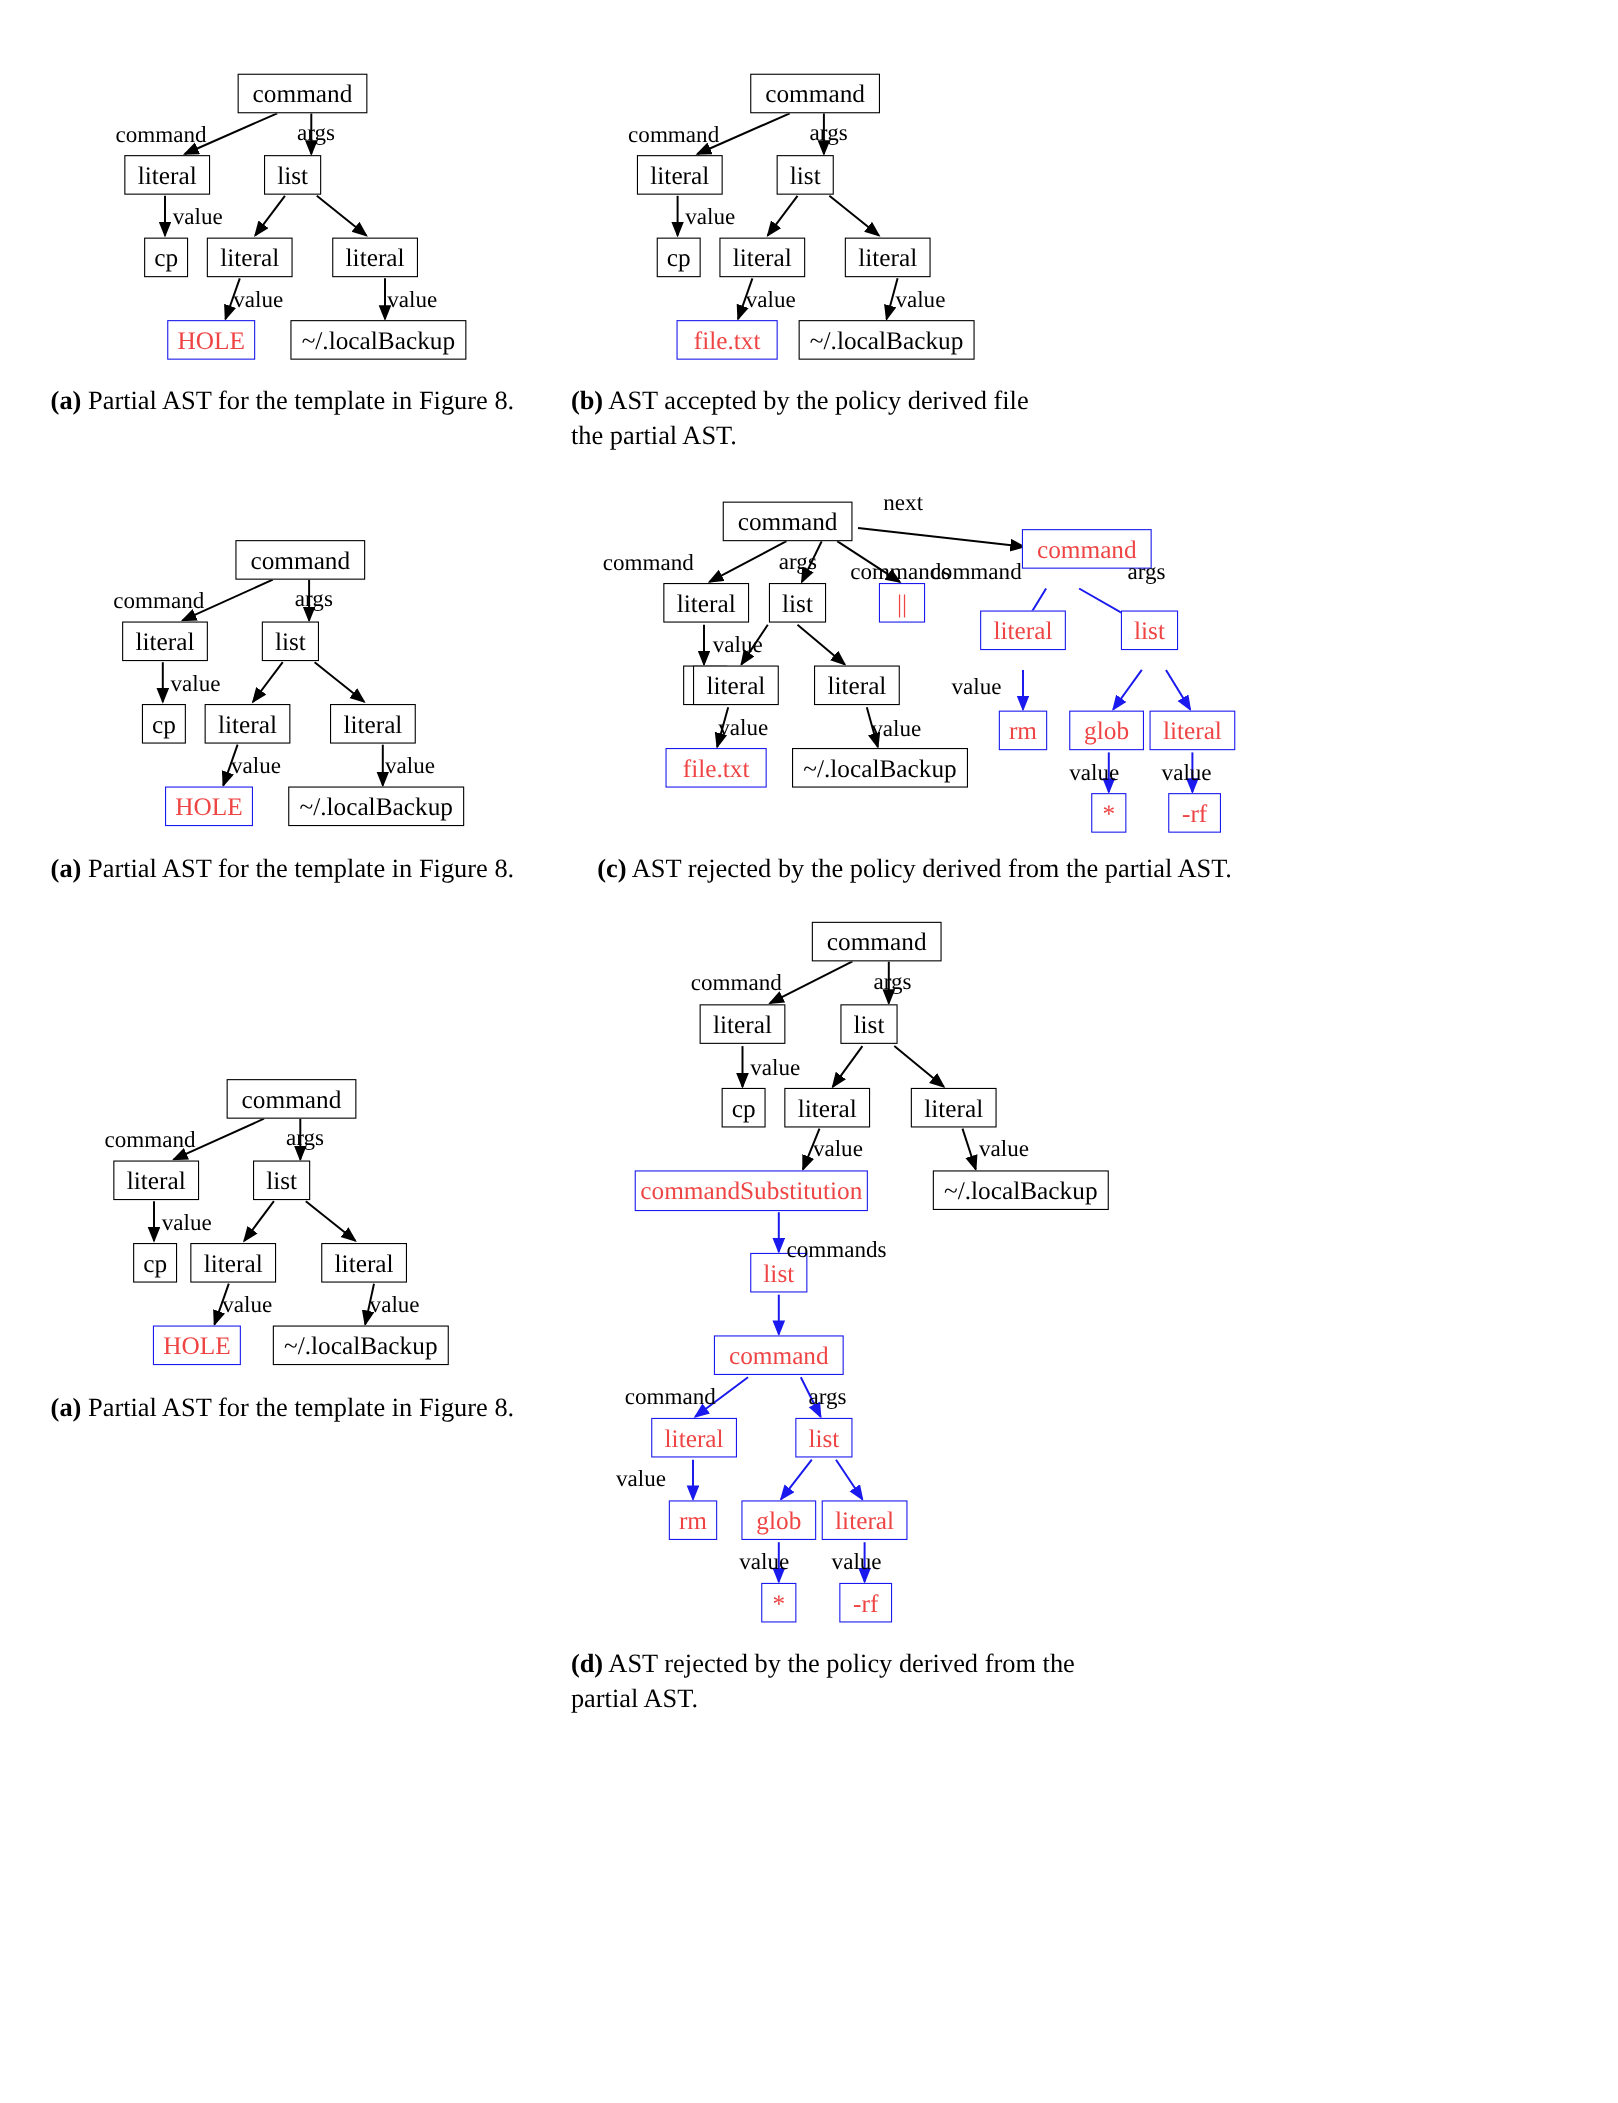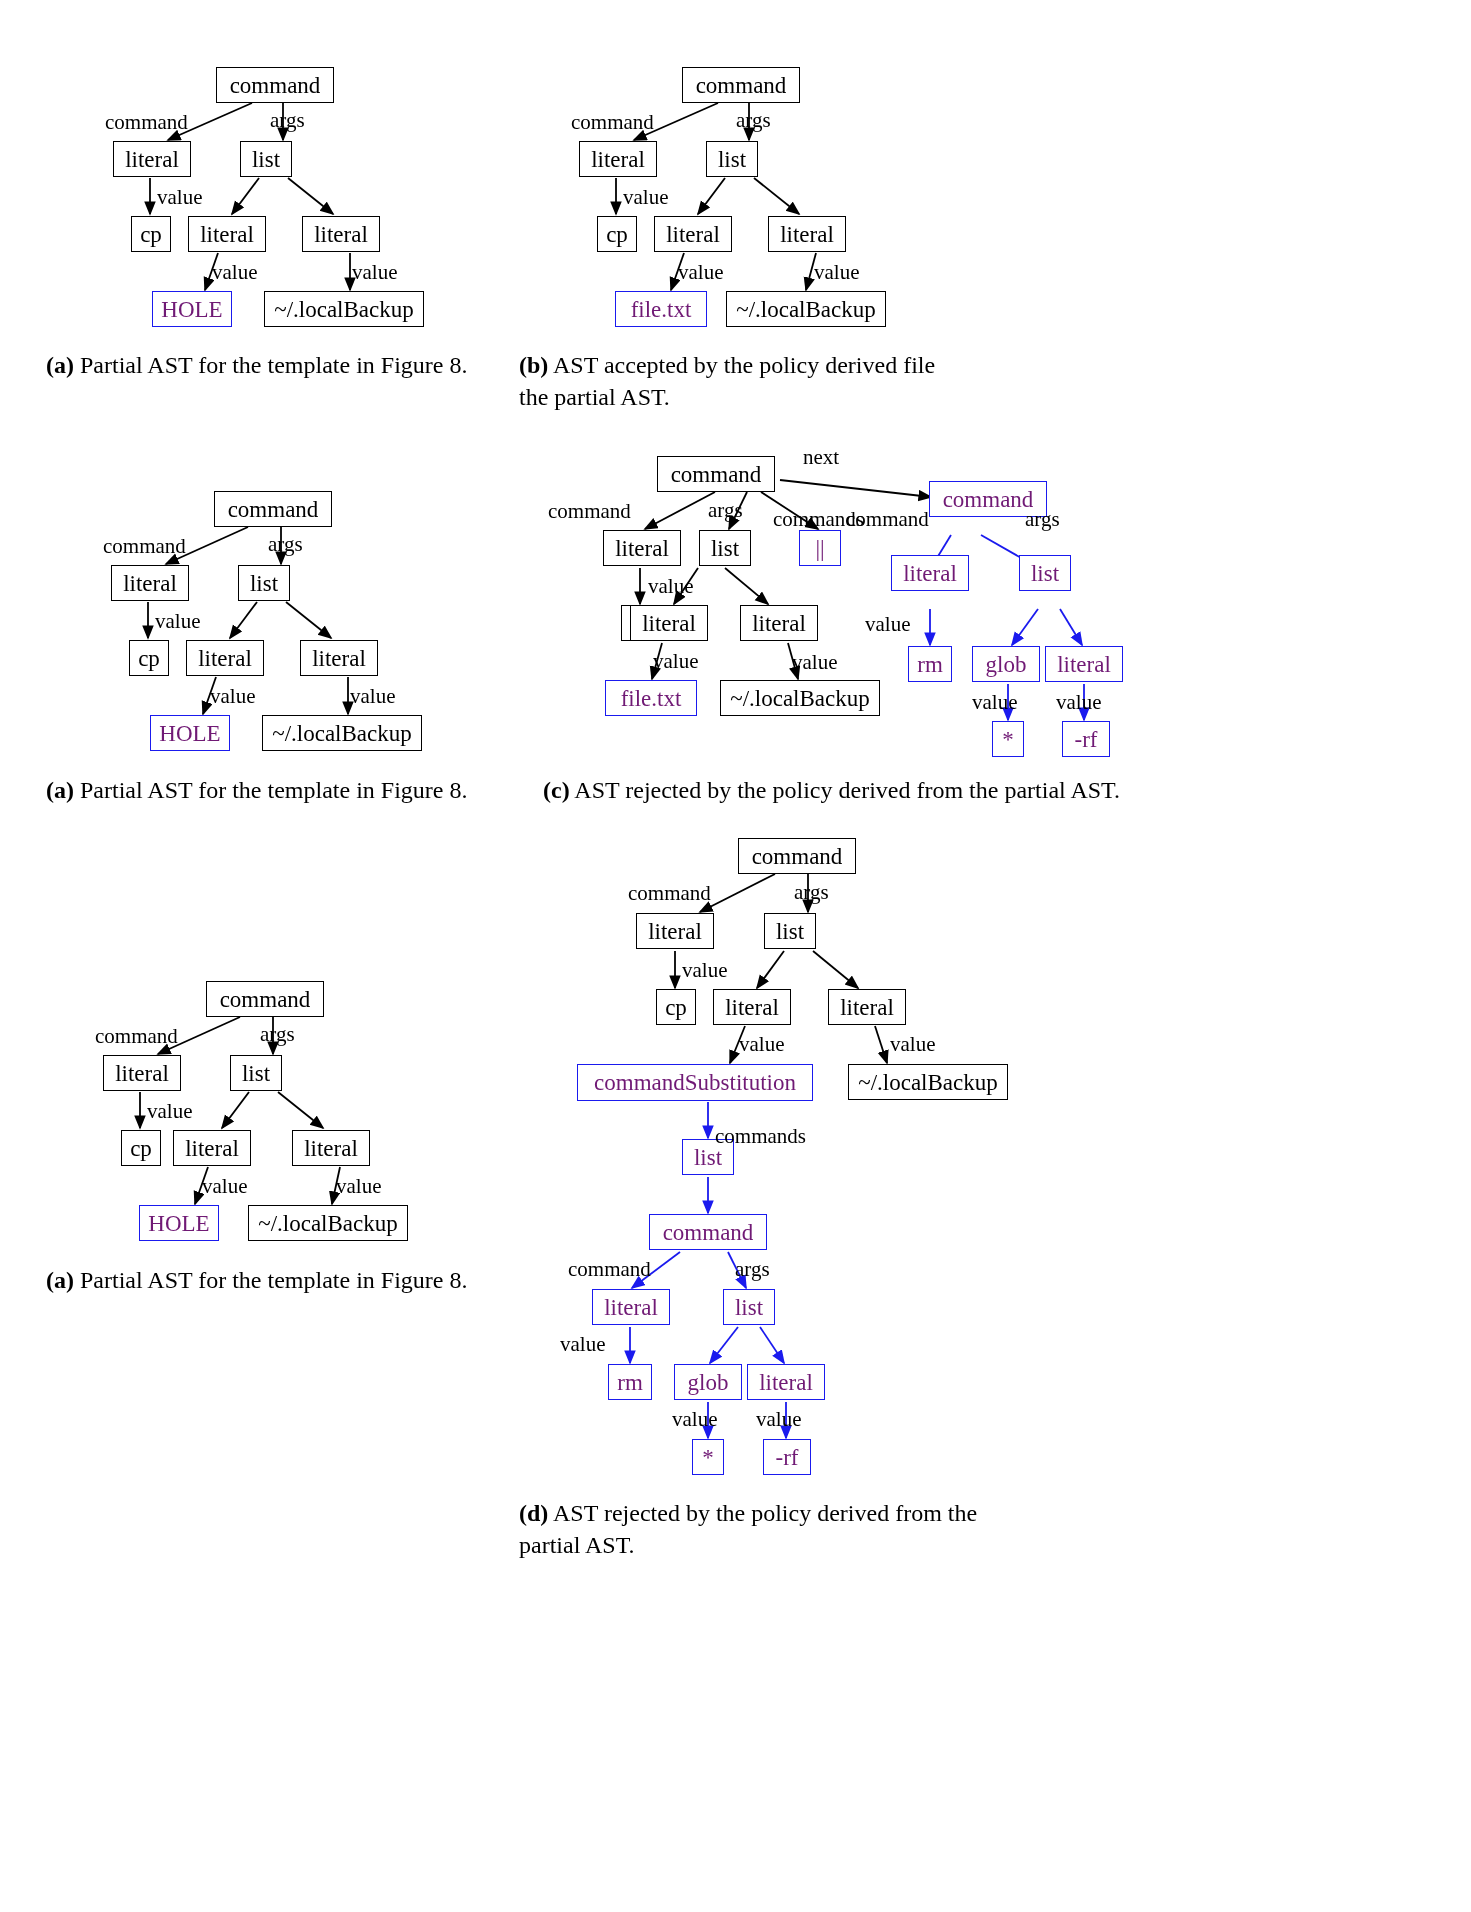--- a/index.html
+++ b/index.html
@@ -1,21 +1,21 @@
 <!DOCTYPE html>
 <html><head>
 <meta charset="utf-8">
 <style>
   html,body{margin:0;padding:0;background:#ffffff;}
   body{width:1471px;height:1912px;font-family:"Liberation Serif",serif;color:#000;position:relative;overflow:hidden;}
   .fig{position:absolute;}
   .node{position:absolute;border:1.6px solid #000;background:#fff;box-sizing:border-box;
         display:flex;align-items:center;justify-content:center;font-size:23px;line-height:1;
         font-family:"Liberation Serif",serif;white-space:nowrap;padding:4px 9px;}
-  .node.blue{border-color:#1a1aee;color:#701a75;text-align:center;}
+  .node.blue{border-color:#1a1aee;color:#ef4444;text-align:center;}
   .elabel{position:absolute;font-size:21px;font-family:"Liberation Serif",serif;color:#000;white-space:nowrap;}
   .cap{position:absolute;font-size:24px;line-height:1.33;font-family:"Liberation Serif",serif;color:#000;}
   .cap b{font-weight:bold;}
   svg.edges{position:absolute;left:0;top:0;overflow:visible;pointer-events:none;}
 </style>
 </head>
 <body>
 
 <div class="fig" style="left:0;top:0;width:600px;height:420px;">
   <svg class="edges" width="600" height="420">
@@ -213,21 +213,21 @@
     <line x1="200" y1="507" x2="224" y2="543" stroke="#1a1aee" stroke-width="1.8" marker-end="url(#arwb)"></line>
     <line x1="148" y1="582" x2="148" y2="618" stroke="#1a1aee" stroke-width="1.8" marker-end="url(#arwb)"></line>
     <line x1="226" y1="582" x2="226" y2="618" stroke="#1a1aee" stroke-width="1.8" marker-end="url(#arwb)"></line>
   </svg>
   <div class="node" style="left:178px;top:18px;width:118px;height:36px;">command</div>
   <div class="node" style="left:76px;top:93px;width:78px;height:36px;">literal</div>
   <div class="node" style="left:204px;top:93px;width:52px;height:36px;">list</div>
   <div class="node" style="left:96px;top:169px;width:40px;height:36px;">cp</div>
   <div class="node" style="left:153px;top:169px;width:78px;height:36px;">literal</div>
   <div class="node" style="left:268px;top:169px;width:78px;height:36px;">literal</div>
-  <div class="node blue" style="left:17px;top:244px;width:236px;height:37px;">commandSubstitution</div>
+  <div class="node blue" style="left:17px;top:244px;width:212px;height:37px;">commandSubstitution</div>
   <div class="node" style="left:288px;top:244px;width:160px;height:36px;">~/.localBackup</div>
   <div class="node blue" style="left:122px;top:319px;width:52px;height:36px;">list</div>
   <div class="node blue" style="left:89px;top:394px;width:118px;height:36px;">command</div>
   <div class="node blue" style="left:32px;top:469px;width:78px;height:36px;">literal</div>
   <div class="node blue" style="left:163px;top:469px;width:52px;height:36px;">list</div>
   <div class="node blue" style="left:48px;top:544px;width:44px;height:36px;">rm</div>
   <div class="node blue" style="left:114px;top:544px;width:68px;height:36px;">glob</div>
   <div class="node blue" style="left:187px;top:544px;width:78px;height:36px;">literal</div>
   <div class="node blue" style="left:132px;top:619px;width:32px;height:36px;">*</div>
   <div class="node blue" style="left:203px;top:619px;width:48px;height:36px;">-rf</div>

